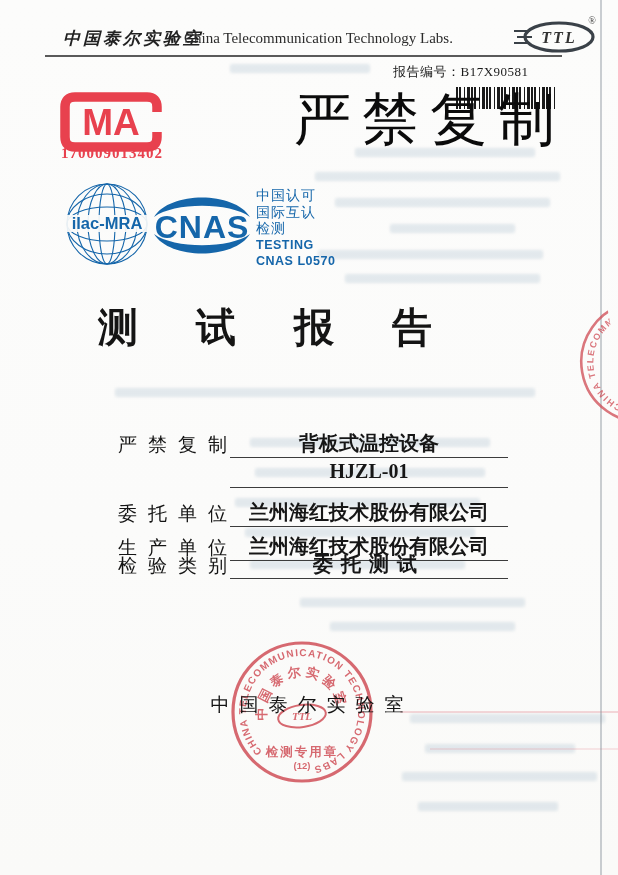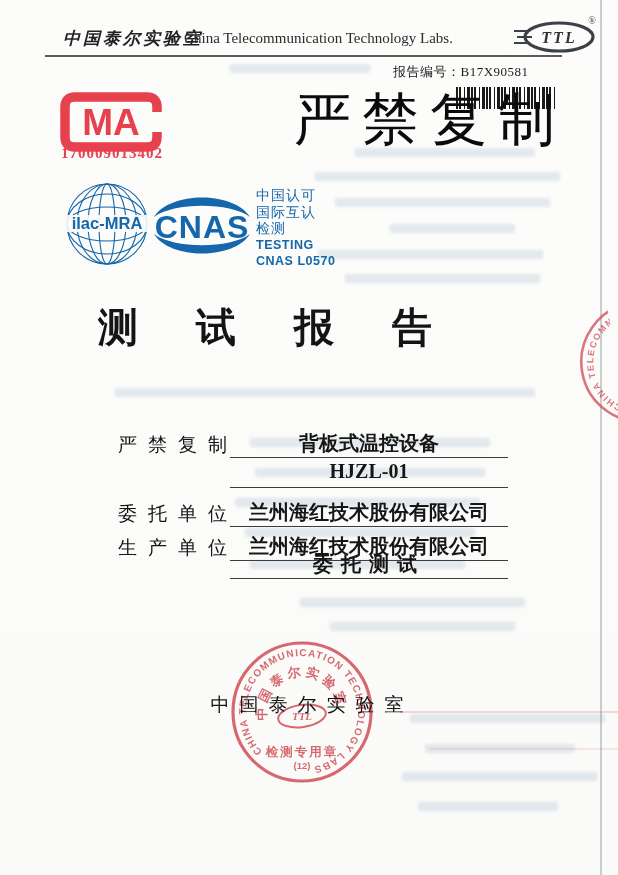--- a/index.html
+++ b/index.html
@@ -153,20 +153,21 @@
   </div>
   <div class="form-row" style="top:492px;margin-top:9px;">
     <span class="form-label">委托单位</span>
     <span class="form-value">兰州海红技术股份有限公司</span>
   </div>
   <div class="form-row" style="top:522px;margin-top:13px;">
     <span class="form-label">生产单位</span>
     <span class="form-value">兰州海红技术股份有限公司</span>
   </div>
   <div class="form-row" style="top:553px;">
+    <span class="form-label">检验类别</span>
     <span class="form-value ls8">委托测试</span>
   </div>
 
   <svg id="stamp-main" class="abs" width="160" height="160" viewBox="0 0 160 160">
     <defs>
       <path id="ringPath" d="M 80,136 a 56,56 0 1 1 0,-112 a 56,56 0 1 1 0,112"></path>
       <path id="innerPath" d="M 80,116 a 36,36 0 1 1 0,-72 a 36,36 0 1 1 0,72"></path>
     </defs>
     <circle cx="80" cy="80" r="69" fill="none" stroke="#cf4a53" stroke-width="3.2"></circle>
     <text font-size="10" font-weight="bold" fill="#cf4a53" font-family="Liberation Sans,sans-serif" letter-spacing="1.2">

